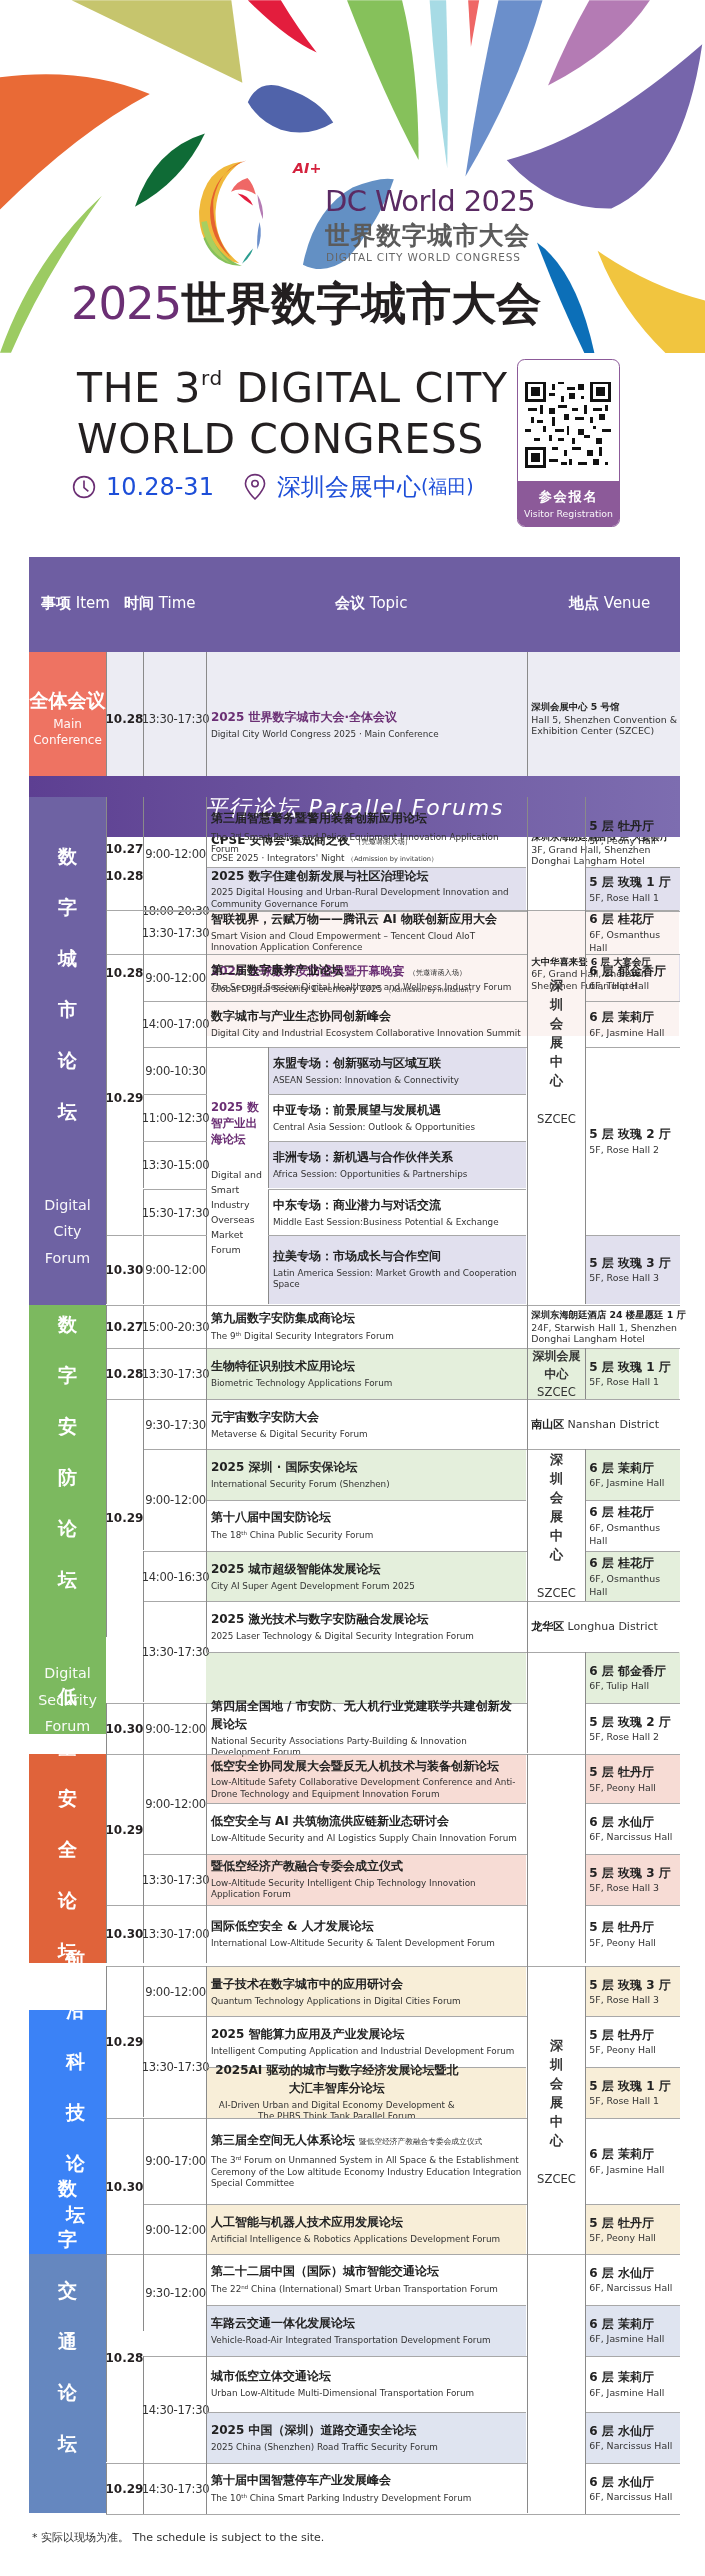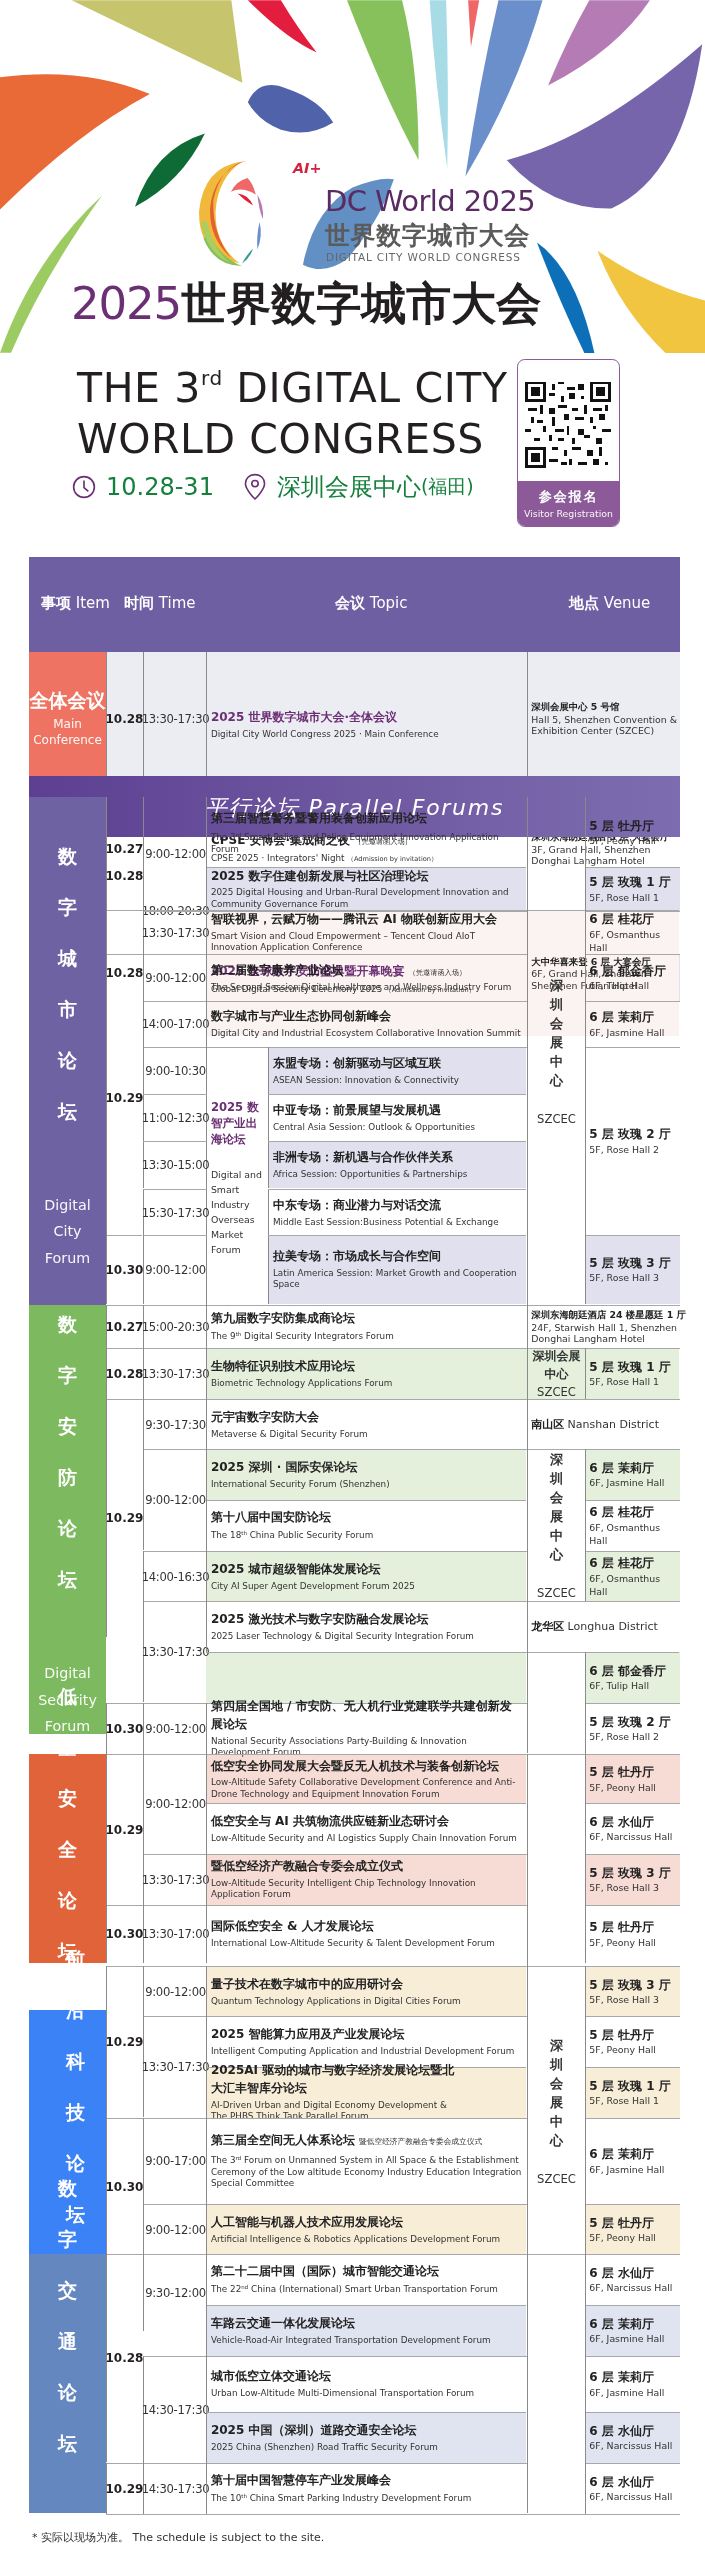--- a/index.html
+++ b/index.html
@@ -12,21 +12,21 @@
   .logo-ring { position: absolute; left: 0; top: 0; width: 88px; height: 110px; }
   .logo-ai { position: absolute; left: 106px; top: 4.4px; color: #d4213d; font-weight: bold; font-style: italic; font-size: 14.3px; }
   .logo-en { position: absolute; left: 138px; top: 27.6px; color: #5a2a63; font-size: 29px; letter-spacing: -0.6px; white-space: nowrap; }
   .logo-cn { position: absolute; left: 138px; top: 63px; color: #5b5b5b; font-size: 25px; font-weight: bold; letter-spacing: 0.6px; white-space: nowrap; }
   .logo-sub { position: absolute; left: 139px; top: 95px; color: #666; font-size: 10.5px; letter-spacing: 0.8px; white-space: nowrap; }
 
   .title-cn { position: absolute; left: 71px; top: 281px; font-size: 45px; font-weight: bold; white-space: nowrap; color: #231f20; line-height: 1; }
   .title-cn .year { color: #6b2f74; font-weight: normal; letter-spacing: -1.1px; }
   .title-en { position: absolute; left: 77px; top: 353px; font-size: 41px; line-height: 51px; color: #231f20; letter-spacing: 0.6px; }
   .title-en sup { font-size: 20px; vertical-align: 16.5px; }
-  .meta { position: absolute; left: 72px; top: 470px; height: 33px; display: flex; align-items: center; font-size: 24px; color: #15803d; white-space: nowrap; }
+  .meta { position: absolute; left: 72px; top: 470px; height: 33px; display: flex; align-items: center; font-size: 24px; color: #1d4ed8; white-space: nowrap; }
   .meta .ico { width: 24px; height: 24px; margin-right: 10px; }
   .meta .sep { width: 29px; }
   .meta .paren { font-size: 19px; }
 
   .qr { position: absolute; left: 517px; top: 359px; width: 103px; height: 168px; border: 1.7px solid #8c5a99; border-radius: 7.7px; background: #fff; overflow: hidden; }
   .qr-code { position: absolute; left: 7.2px; top: 21px; width: 86px; height: 87px; }
   .qr-foot { position: absolute; left: 0; right: 0; bottom: 0; height: 45px; background: #8c5a99; color: #fff; text-align: center; }
   .qr-foot .cn { font-size: 13.2px; font-weight: bold; margin-top: 6.6px; letter-spacing: 1.7px; }
   .qr-foot .en { font-size: 9.4px; margin-top: 2.2px; opacity: .95; }
 
@@ -645,21 +645,21 @@
     <div class="topic" style="top: 1459px; height: 51px; left: 177px; width: 320px;">
       <div class="cn"><span>2025 智能算力应用及产业发展论坛</span></div>
       <div class="en"><span>Intelligent Computing Application and Industrial Development Forum</span></div>
     </div>
     <div class="vright" style="top: 1459px; height: 51px;">
       <div class="cn">5 层 牡丹厅</div>
       <div class="en">5F, Peony Hall</div>
     </div>
     <div class="hline" style="top: 1510px; left: 177px; width: 320px;"></div>
     <div class="hline" style="top: 1510px; left: 556px; width: 95px;"></div>
-    <div class="topic" style="top: 1510px; height: 51px; left: 177px; width: 260px;">
+    <div class="topic" style="top: 1510px; height: 51px; left: 177px; width: 260px; text-align: center;">
       <div class="cn"><span>2025AI 驱动的城市与数字经济发展论坛暨北大汇丰智库分论坛</span></div>
       <div class="en"><span>AI-Driven Urban and Digital Economy Development &amp; The PHBS Think Tank Parallel Forum</span></div>
     </div>
     <div class="vright" style="top: 1510px; height: 51px;">
       <div class="cn">5 层 玫瑰 1 厅</div>
       <div class="en">5F, Rose Hall 1</div>
     </div>
     <div class="hline" style="top: 1561px; left: 77px; width: 421px;"></div>
     <div class="hline" style="top: 1561px; left: 556px; width: 95px;"></div>
     <div class="date" style="top: 1561px; height: 137px;">

